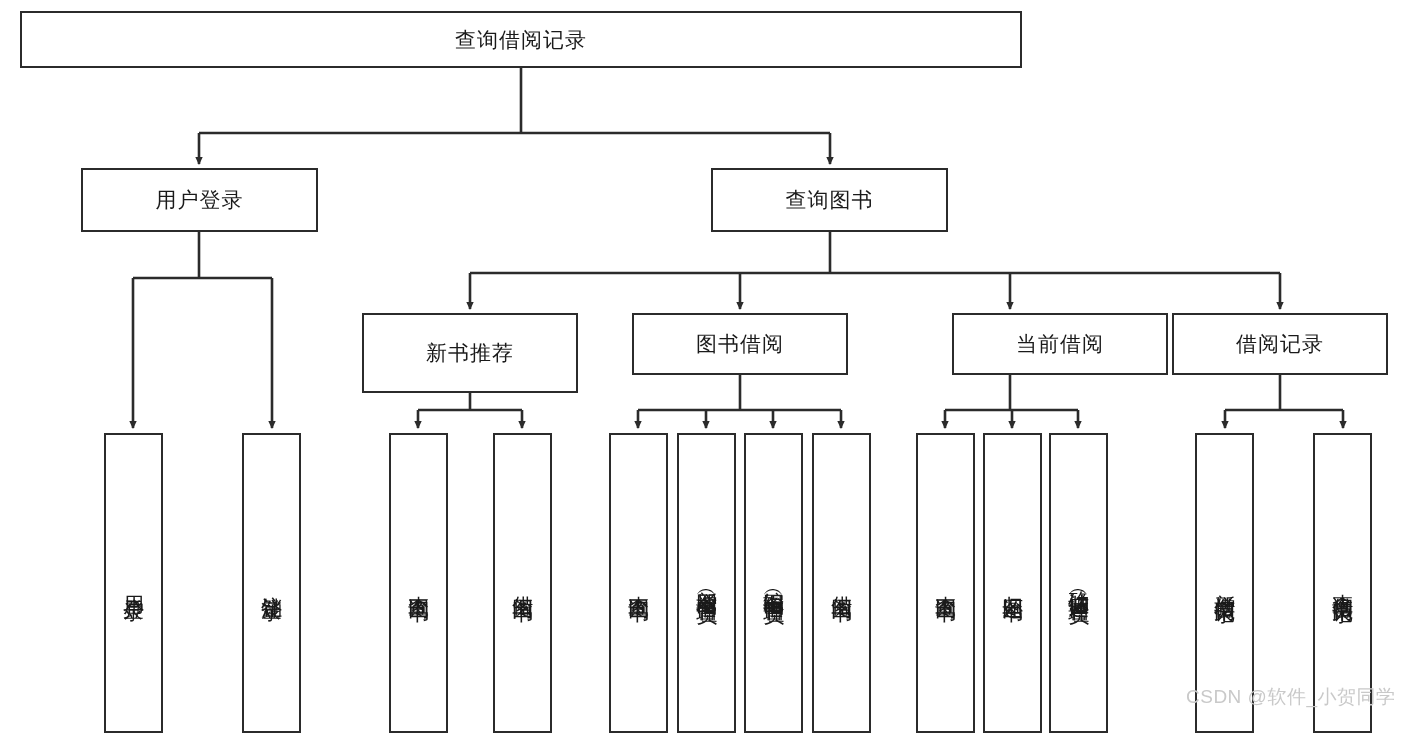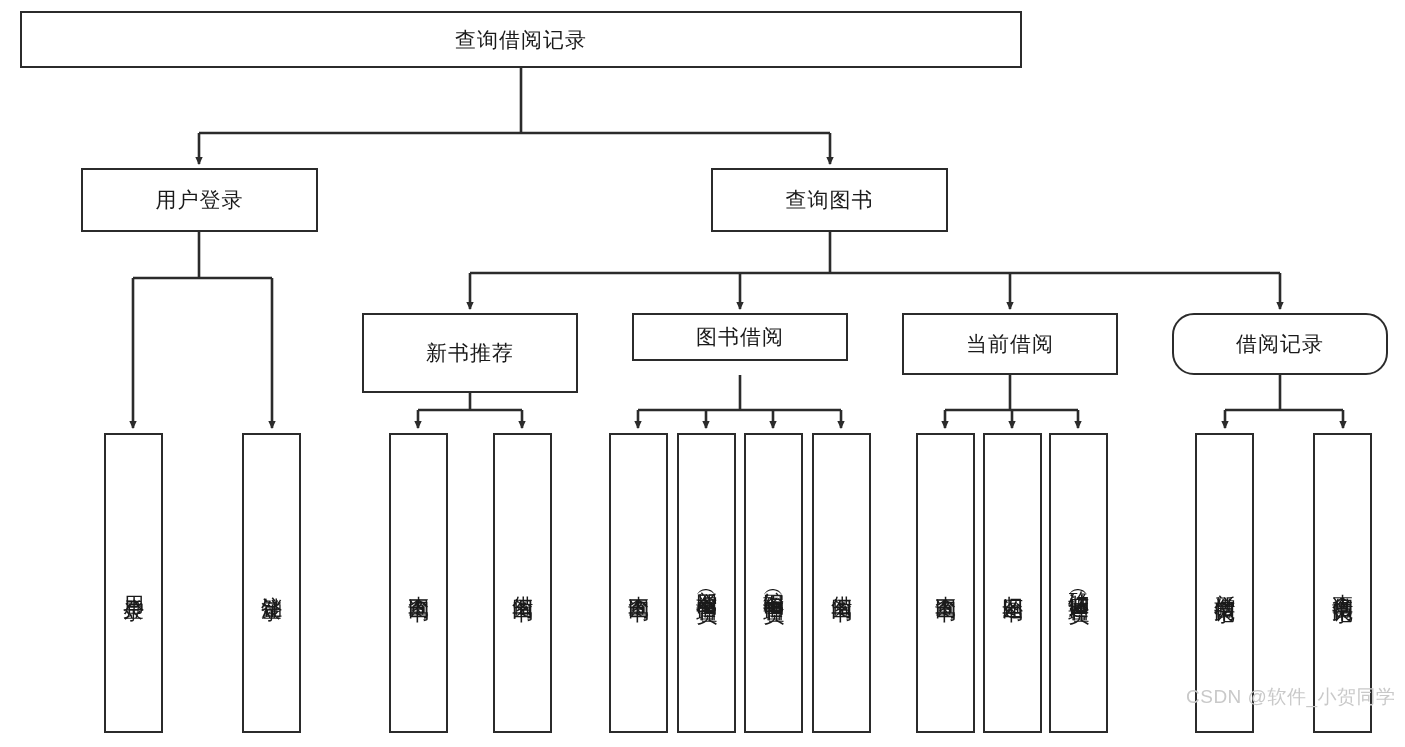--- a/index.html
+++ b/index.html
@@ -133,29 +133,29 @@
   </div>
 
   <div class="node h" style="left:711px; top:168px; width:237px; height:64px;">
     <span class="htext">查询图书</span>
   </div>
 
   <div class="node h" style="left:362px; top:313px; width:216px; height:80px;">
     <span class="htext">新书推荐</span>
   </div>
 
-  <div class="node h" style="left:632px; top:313px; width:216px; height:48px;">
+  <div class="node h" style="left:632px; top:313px; width:216px; height:62px;">
     <span class="htext">图书借阅</span>
   </div>
 
-  <div class="node h" style="left:902px; top:313px; width:216px; height:62px;">
+  <div class="node h" style="left:952px; top:313px; width:216px; height:62px;">
     <span class="htext">当前借阅</span>
   </div>
 
-  <div class="node h" style="left:1172px; top:313px; width:216px; height:62px;border-radius:22px;">
+  <div class="node h" style="left:1172px; top:313px; width:216px; height:62px;">
     <span class="htext">借阅记录</span>
   </div>
 
   <div class="node v" style="left:104px; top:433px; width:59px; height:300px;">
     <span class="vtext">用户登录</span>
   </div>
 
   <div class="node v" style="left:242px; top:433px; width:59px; height:300px;">
     <span class="vtext">注销登录</span>
   </div>

